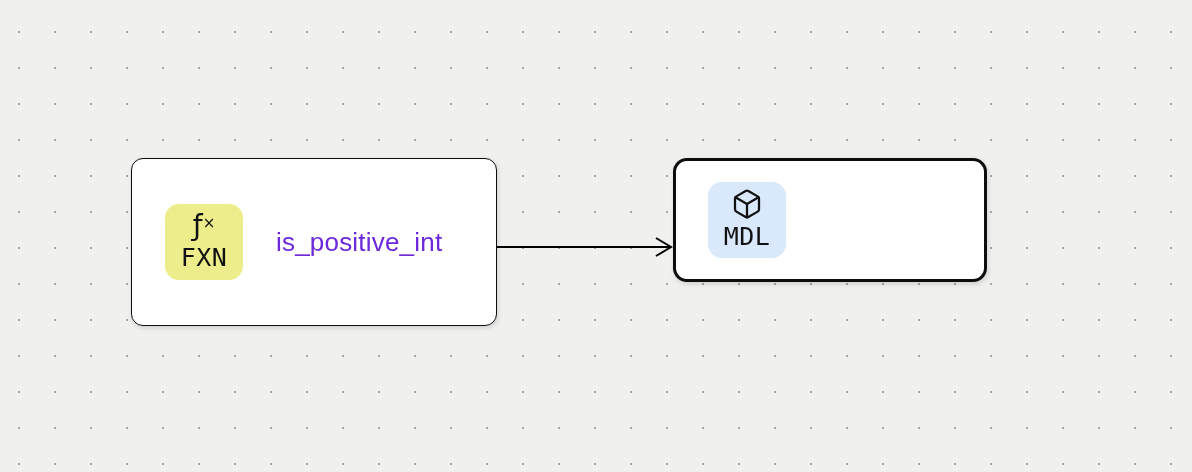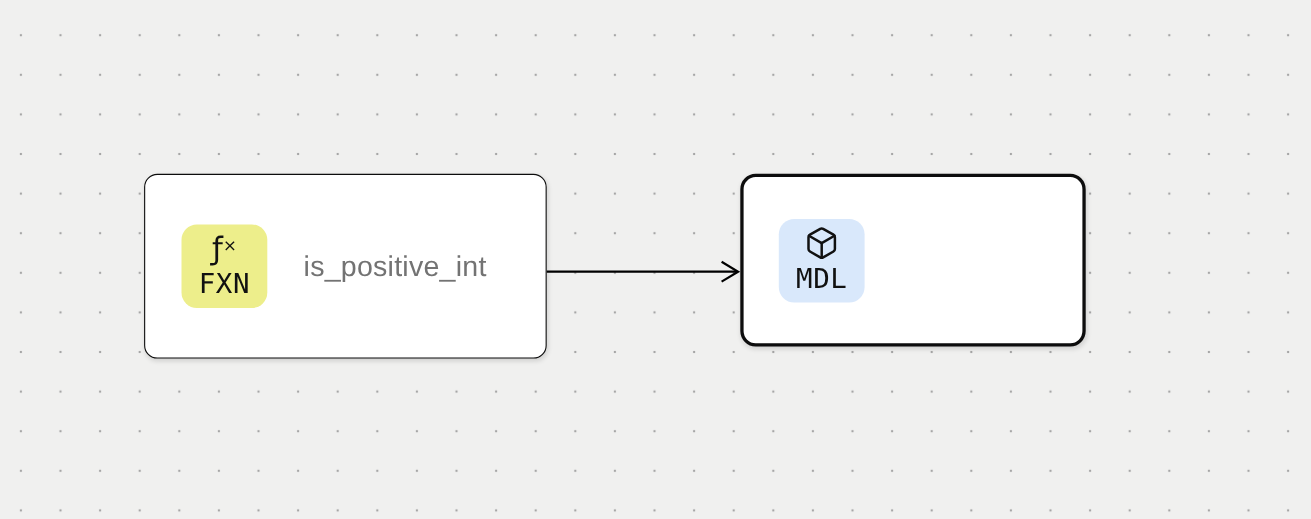--- a/index.html
+++ b/index.html
@@ -34,21 +34,21 @@
     border-radius: 14px;
   }
   #node-fxn {
     left: 131px; top: 158px;
     width: 366px; height: 168px;
     padding-left: 33px;
     gap: 33px;
   }
   #node-mdl {
     left: 673px; top: 158px;
-    width: 314px; height: 157px;
+    width: 314px; height: 124px;
     padding-left: 32px;
     gap: 32px;
   }
   .badge {
     width: 78px; height: 76px;
     border-radius: 14px;
     flex: 0 0 auto;
     display: flex;
     flex-direction: column;
     align-items: center;
@@ -81,21 +81,21 @@
     font-size: 15px;
     line-height: 1;
     margin-top: 4px;
   }
   .cube-icon {
     display: block;
     margin-bottom: 3px;
   }
   .node-label {
     font-size: 26px;
-    color: #737373;
+    color: #6d28d9;
     letter-spacing: 0.2px;
     white-space: nowrap;
   }
 </style>
 </head>
 <body>
 
 <div class="canvas">
 
   <svg class="edges" viewBox="0 0 1192 472" xmlns="http://www.w3.org/2000/svg">

